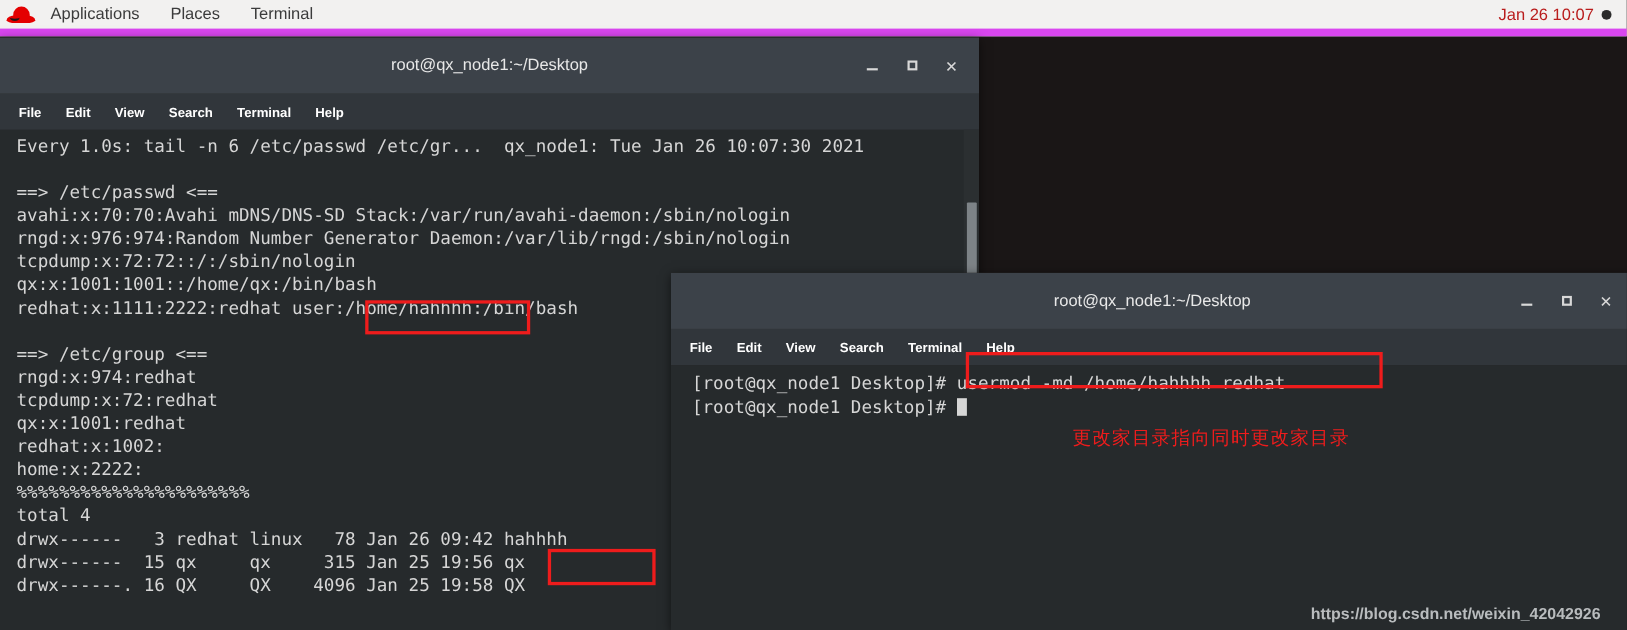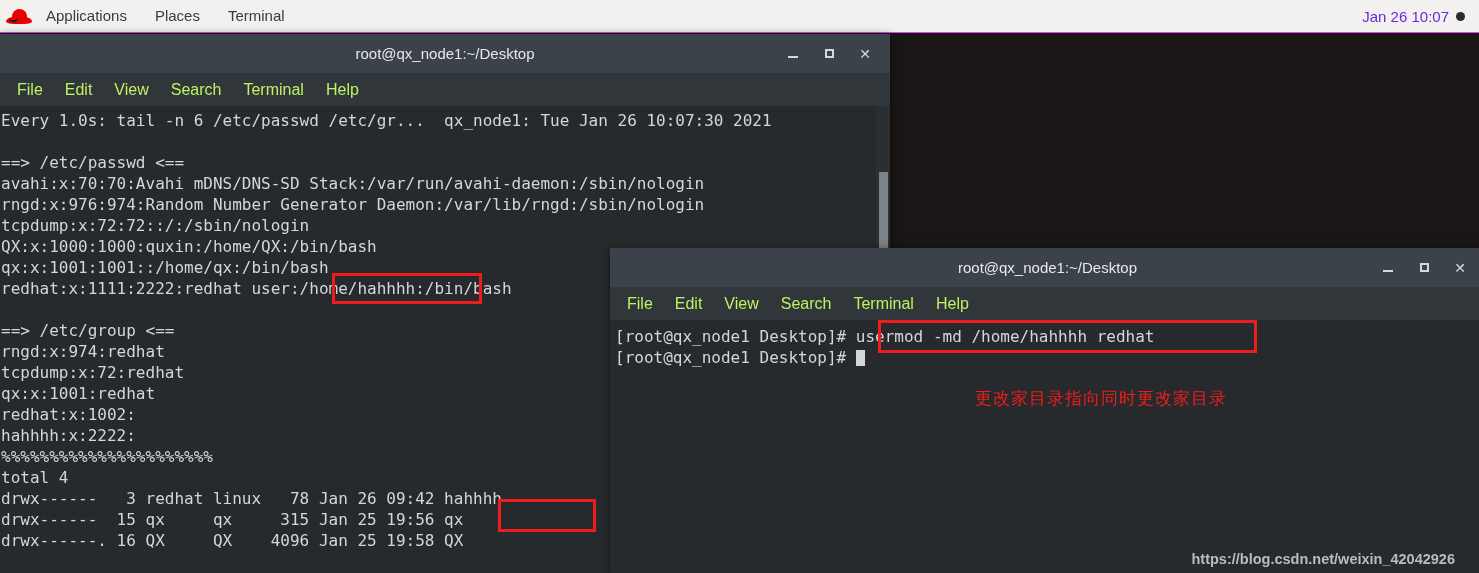--- a/index.html
+++ b/index.html
@@ -15,21 +15,21 @@
     background: #1a1616;
     font-family: "Liberation Sans", sans-serif;
   }
 
   
   #top-panel {
     position: absolute;
     left: 0; top: 0;
     width: 1479px; height: 33px;
     background: #f2f1f0;
-    border-bottom: 1px solid #d946ef;
+    border-bottom: 7px solid #d946ef;
     display: flex;
     align-items: center;
     box-sizing: border-box;
   }
   .panel-item {
     font-size: 15px;
     color: #3b3b3b;
     padding: 0 14px;
     line-height: 32px;
     white-space: nowrap;
@@ -57,21 +57,21 @@
   #redhat-logo .curl {
     position: absolute;
     left: 3px; top: 11px;
     width: 9px; height: 4px;
     border-bottom: 2px solid #1a1a1a;
     border-radius: 0 0 70% 70%;
   }
   #panel-clock {
     margin-left: auto;
     font-size: 15px;
-    color: #6d28d9;
+    color: #b91c1c;
     padding-right: 14px;
     display: flex;
     align-items: center;
     gap: 7px;
     white-space: nowrap;
   }
   #panel-clock .dot {
     width: 9px; height: 9px;
     border-radius: 50%;
     background: #2b2b2b;
@@ -79,21 +79,21 @@
   }
 
   
   .term-window {
     position: absolute;
     background: #2b2b2b;
     box-shadow: 0 2px 9px rgba(0,0,0,0.55);
     overflow: hidden;
   }
   .title-bar {
-    height: 39px;
+    height: 51px;
     background: #3c4249;
     display: flex;
     align-items: center;
     position: relative;
   }
   .title-text {
     position: absolute;
     left: 0; right: 0;
     text-align: center;
     font-size: 15px;
@@ -134,38 +134,39 @@
   }
   .menu-bar {
     height: 33px;
     background: #31363b;
     display: flex;
     align-items: center;
     padding-left: 8px;
     gap: 4px;
   }
   .menu-item {
-    font-size: 16px;
-    color: #bef264;
+    font-size: 12px;
+    color: #ffffff;
     padding: 3px 9px;
     white-space: nowrap;
+    font-weight: bold;
   }
   .term-body {
     position: relative;
     background: #262a2c;
     font-family: "DejaVu Sans Mono", "Liberation Mono", monospace;
     font-size: 16px;
     line-height: 21px;
     color: #d6d6d6;
     overflow: hidden;
   }
   .term-line {
     white-space: pre;
     height: 21px;
-    padding-left: 1px;
+    padding-left: 15px;
   }
 
   
   #term1 { left: 0px; top: 34px; width: 890px; height: 539px; }
   #term1 .term-body { height: 467px; padding-top: 4px; }
   #term1-scrollbar {
     position: absolute;
     right: 0; top: 0;
     width: 14px;
     height: 467px;
@@ -261,30 +262,29 @@
       <div class="menu-item">Terminal</div>
       <div class="menu-item">Help</div>
     </div>
     <div class="term-body">
       <div class="term-line">Every 1.0s: tail -n 6 /etc/passwd /etc/gr...  qx_node1: Tue Jan 26 10:07:30 2021</div>
       <div class="term-line"></div>
       <div class="term-line">==&gt; /etc/passwd &lt;==</div>
       <div class="term-line">avahi:x:70:70:Avahi mDNS/DNS-SD Stack:/var/run/avahi-daemon:/sbin/nologin</div>
       <div class="term-line">rngd:x:976:974:Random Number Generator Daemon:/var/lib/rngd:/sbin/nologin</div>
       <div class="term-line">tcpdump:x:72:72::/:/sbin/nologin</div>
-      <div class="term-line">QX:x:1000:1000:quxin:/home/QX:/bin/bash</div>
       <div class="term-line">qx:x:1001:1001::/home/qx:/bin/bash</div>
       <div class="term-line">redhat:x:1111:2222:redhat user:/home/hahhhh:/bin/bash</div>
       <div class="term-line"></div>
       <div class="term-line">==&gt; /etc/group &lt;==</div>
       <div class="term-line">rngd:x:974:redhat</div>
       <div class="term-line">tcpdump:x:72:redhat</div>
       <div class="term-line">qx:x:1001:redhat</div>
       <div class="term-line">redhat:x:1002:</div>
-      <div class="term-line">hahhhh:x:2222:</div>
+      <div class="term-line">home:x:2222:</div>
       <div class="term-line">%%%%%%%%%%%%%%%%%%%%%%</div>
       <div class="term-line">total 4</div>
       <div class="term-line">drwx------   3 redhat linux   78 Jan 26 09:42 hahhhh</div>
       <div class="term-line">drwx------  15 qx     qx     315 Jan 25 19:56 qx</div>
       <div class="term-line">drwx------. 16 QX     QX    4096 Jan 25 19:58 QX</div>
 
       <div id="term1-scrollbar">
         <div id="term1-scroll-thumb"></div>
       </div>
     </div>

